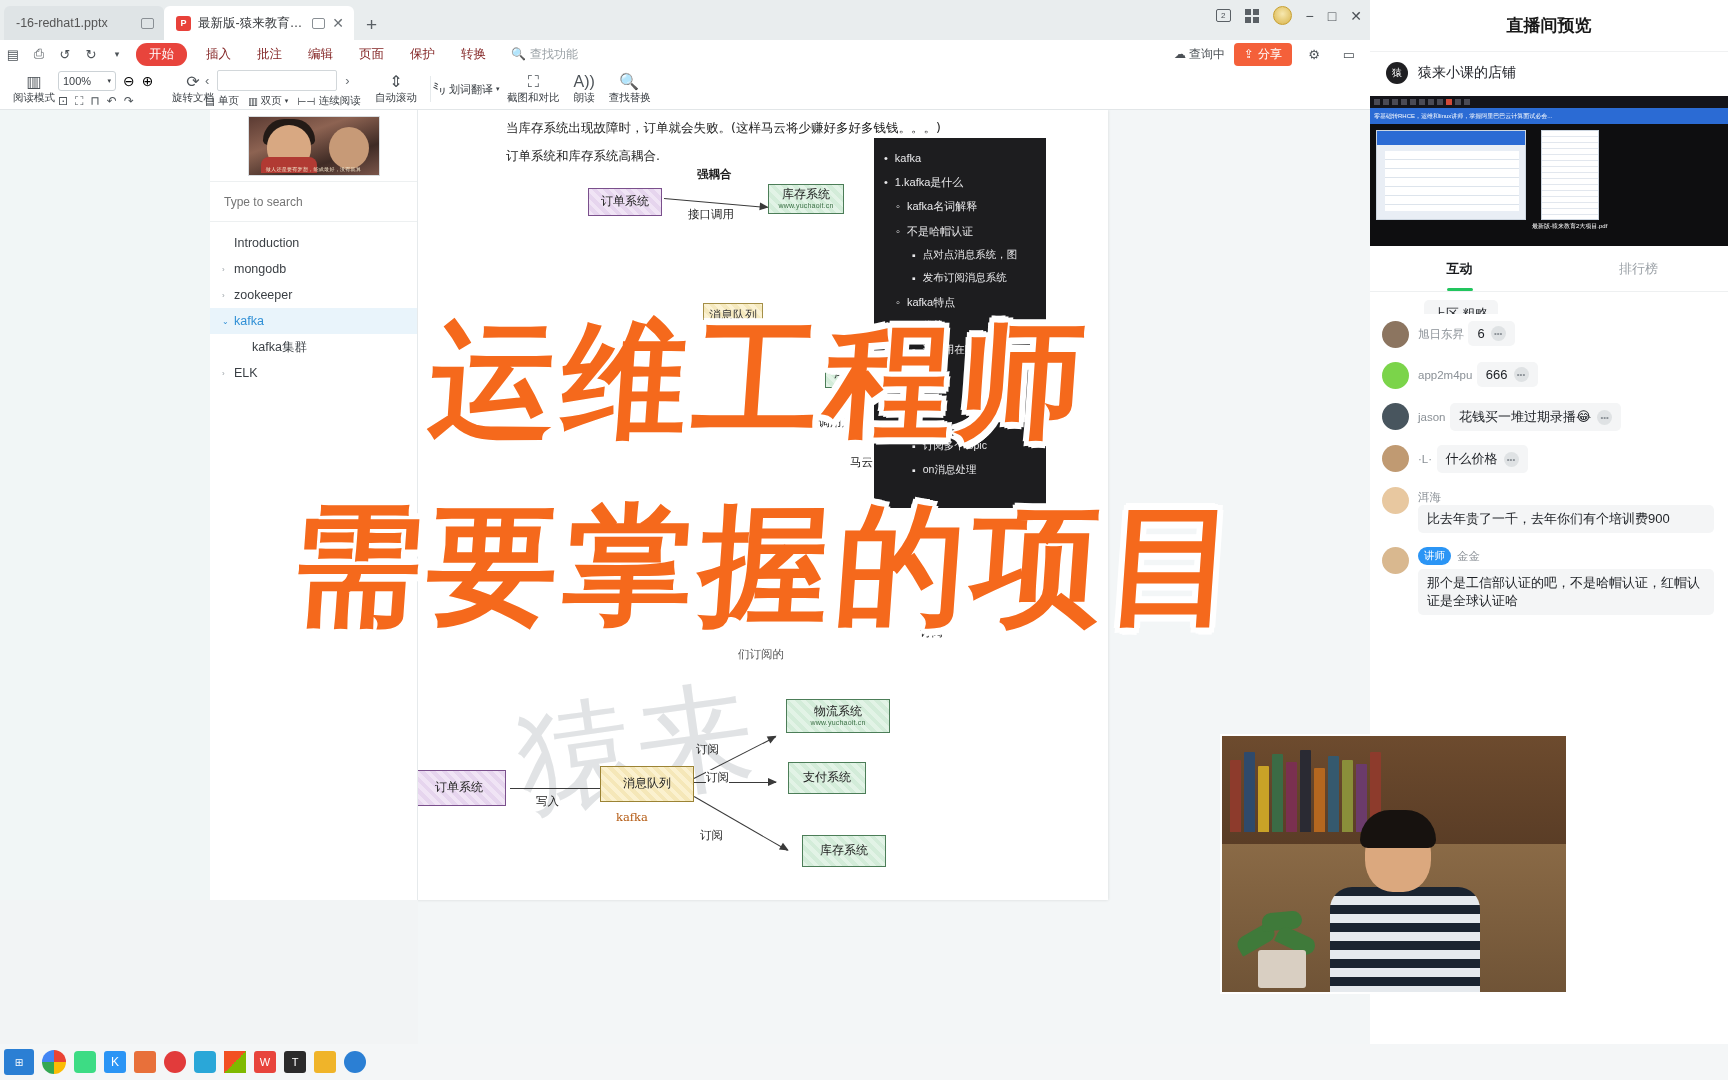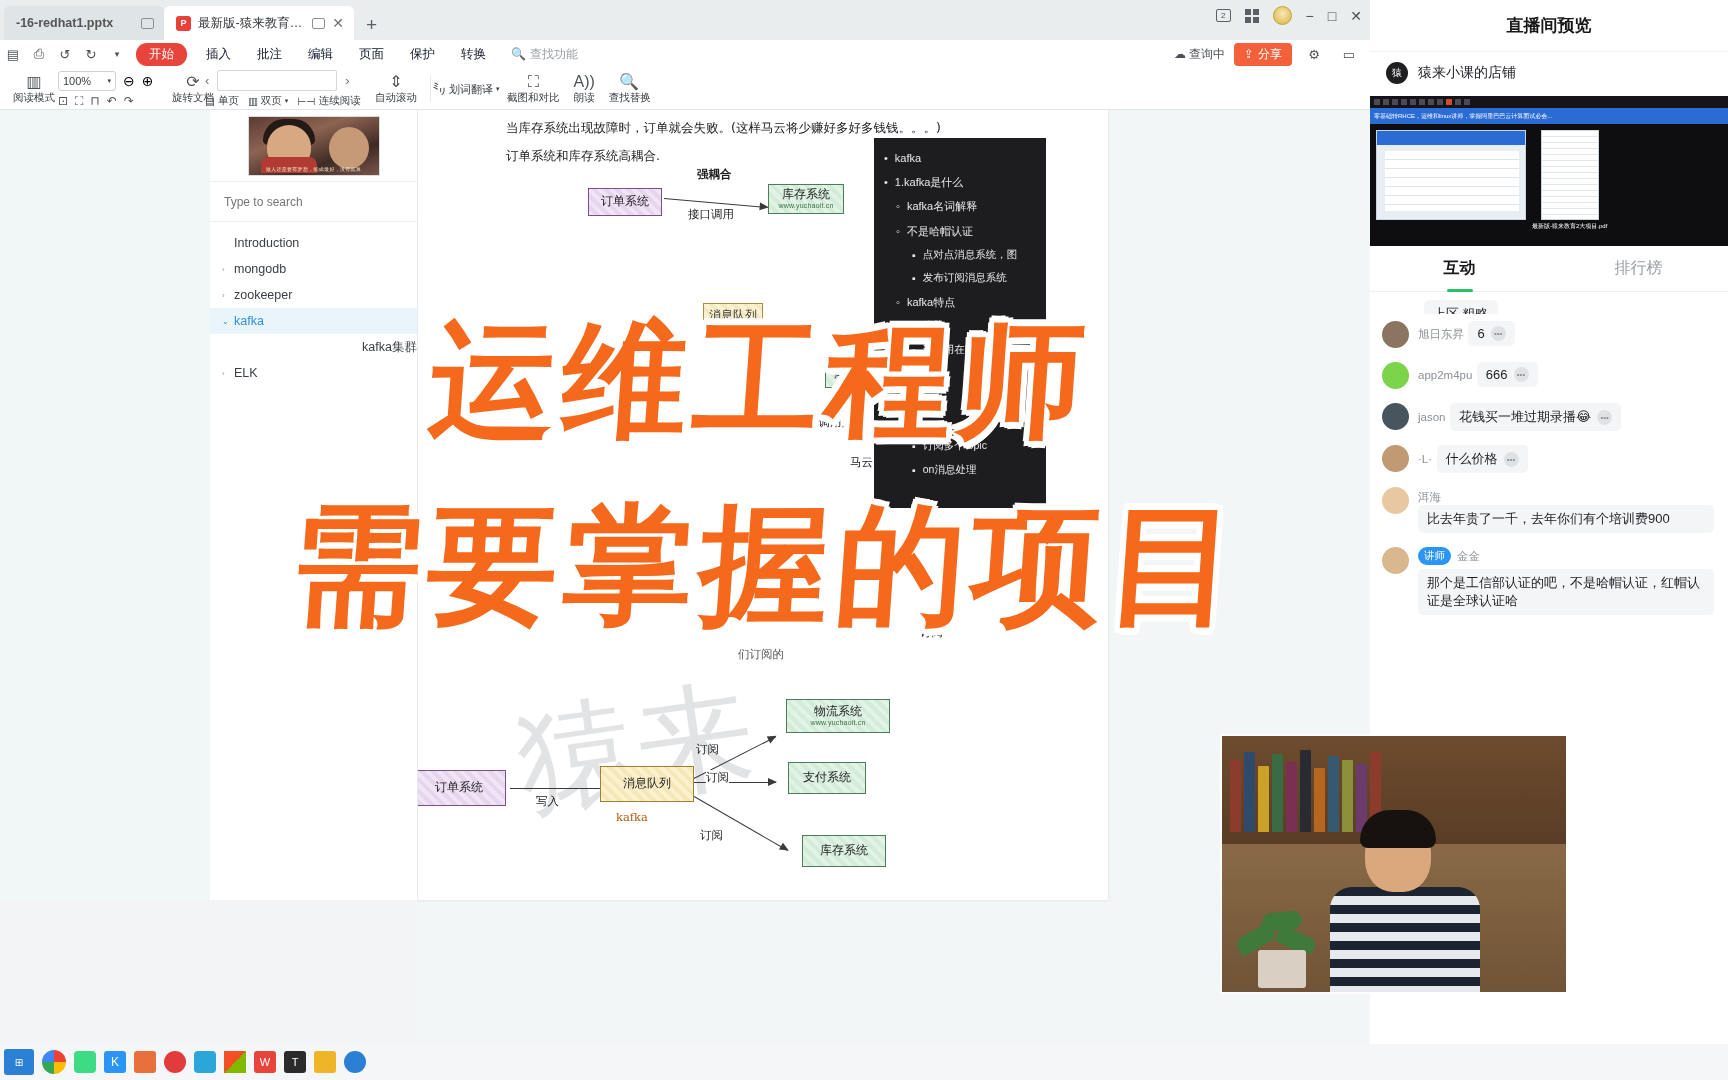--- a/index.html
+++ b/index.html
@@ -8,40 +8,40 @@
     font-family: "Liberation Sans", "DejaVu Sans", sans-serif;
     background:#ffffff; position:relative;
   }
   
   #wps { position:absolute; left:0; top:0; width:1370px; height:1080px; background:#f2f4f5; }
 
   
   .tabbar { position:absolute; left:0; top:0; width:1370px; height:40px; background:#e9edee; display:flex; align-items:flex-end; }
   .tab { height:34px; display:flex; align-items:center; gap:7px; padding:0 10px 0 12px; font-size:12.5px; color:#36393d;
          border-radius:6px 6px 0 0; white-space:nowrap; }
-  .tab.inactive { background:#dfe4e6; width:160px; color:#555;font-weight:bold; }
+  .tab.inactive { background:#dfe4e6; width:160px; color:#555; }
   .tab.active { background:#ffffff; width:190px; }
   .tabicon { width:15px; height:15px; border-radius:3px; background:#e8413a; color:#fff; font-size:9px;
              display:flex; align-items:center; justify-content:center; font-weight:bold; flex-shrink:0;}
   .tab .tlabel { overflow:hidden; text-overflow:ellipsis; flex:1; }
   .tdot { width:13px; height:11px; border:1.4px solid #8a9095; border-radius:2px; flex-shrink:0; }
   .tclose { font-size:14px; color:#6a7075; flex-shrink:0; }
   .newtab { font-size:19px; color:#5a6065; margin:0 0 4px 12px; }
   .winctl { position:absolute; right:8px; top:6px; display:flex; align-items:center; gap:14px; font-size:14px; color:#4b5055; }
   .sq { width:15px; height:13px; border:1.4px solid #5a6065; border-radius:2px; font-size:8px; display:flex;align-items:center;justify-content:center; }
   .grid4 { display:grid; grid-template-columns:6px 6px; grid-template-rows:6px 6px; gap:2px; }
   .grid4 i { background:#5a6065; }
   .avatar-gold { width:19px;height:19px;border-radius:50%;background:
       radial-gradient(circle at 50% 40%, #f7e8b0, #d8b348); border:1px solid #c8a030;}
 
   
   .menurow { position:absolute; left:0; top:40px; width:1370px; height:28px; background:#fff; display:flex; align-items:center; gap:0; }
   .micon { width:26px; height:22px; display:flex;align-items:center;justify-content:center; color:#4d5358; font-size:13px; }
   .mpill { background:#e8443c; color:#fff; font-size:12.5px; border-radius:11px; padding:3px 13px; margin:18px 6px; }
-  .mitem { font-size:12.5px; color:#0f172a; padding:0 13px; }
+  .mitem { font-size:12.5px; color:#7f1d1d; padding:0 13px; }
   .mfind { display:flex; align-items:center; gap:4px; font-size:12px; color:#9aa1a6; margin-left:12px; }
   .menuright { position:absolute; right:8px; top:0; height:28px; display:flex; align-items:center; gap:9px; }
   .cloudq { font-size:12px; color:#4b5055; display:flex;align-items:center;gap:3px; }
   .sharebtn { background:#f4603a; color:#fff; font-size:12px; border-radius:4px; padding:3px 10px; display:flex;align-items:center;gap:4px; }
 
   
   .ribbon { position:absolute; left:0; top:68px; width:1370px; height:42px; background:#fff; border-bottom:1px solid #e2e6e8; }
   .rgrp { position:absolute; top:0; height:42px; display:flex; align-items:center; }
   .rbtn { display:flex; flex-direction:column; align-items:center; justify-content:center; gap:1px; padding:0 7px; color:#3c4146; }
   .rbtn .gi { font-size:16px; line-height:16px; color:#4d5358; }
@@ -61,21 +61,21 @@
   .thumb .hair { position:absolute; left:14px; top:2px; width:52px; height:26px; border-radius:26px 26px 6px 6px; background:#231a16; }
   .thumb .body { position:absolute; left:12px; bottom:2px; width:56px; height:16px; background:#b13a33; border-radius:8px 8px 0 0;}
   .thumb .face2 { position:absolute; right:10px; top:10px; width:40px; height:42px; border-radius:50%; background:#c79a77; }
   .thumb .sub { position:absolute; left:0; bottom:3px; width:100%; text-align:center; font-size:5px; color:#f0e2c8; letter-spacing:.3px;}
   .searchrow { height:40px; display:flex; align-items:center; padding:0 14px; border-bottom:1px solid #edf0f1; }
   .searchrow input { border:0; outline:0; font-size:12px; color:#9aa1a6; width:100%; font-family:inherit;}
   .outline { padding-top:8px; }
   .oitem { display:flex; align-items:center; height:26px; font-size:12.5px; color:#3a3f44; padding-left:12px; }
   .oitem .caret { width:12px; font-size:8px; color:#9aa1a6; }
   .oitem.sel { color:#2f8fd6; background:#e9f4fb; }
-  .oitem.sub { padding-left:42px;justify-content:flex-end; }
+  .oitem.sub { padding-left:42px; }
 
   
   .pagearea { position:absolute; left:418px; top:110px; right:0; bottom:36px; background:#f3f6f7; overflow:hidden; }
   .page { position:absolute; left:-258px; top:0px; width:948px; height:790px; background:#fff; box-shadow:0 0 3px rgba(0,0,0,.12); }
   .ptext { position:absolute; font-size:12.5px; color:#1c1c1c; white-space:nowrap;
            font-family:"DejaVu Sans","Liberation Sans",sans-serif; }
   .nodebox { position:absolute; border:1.3px solid #555; font-size:12px; display:flex; flex-direction:column;
              align-items:center; justify-content:center; color:#222; line-height:1.15; }
   .nodebox small { font-size:7px; color:#3a6f44; letter-spacing:.2px; }
   .np { background:repeating-linear-gradient(45deg,#f0e4f5 0 4px,#e6d5ee 4px 8px); border-color:#7a4f8c; }
@@ -130,21 +130,21 @@
   .pvblue { height:16px; background:#2b6bd4; color:#fff; font-size:6px; display:flex; align-items:center; padding-left:4px; overflow:hidden;}
   .pvbody { display:flex; gap:6px; padding:6px; }
   .pvslide { width:150px; height:90px; background:#e9eef5; border:1px solid #cdd6e0; position:relative; }
   .pvslide .hdr { height:14px; background:#2b6bd4; }
   .pvslide .g { position:absolute; left:8px; top:20px; width:134px; height:60px;
        background:repeating-linear-gradient(#fff 0 8px,#dde4ec 8px 9px); }
   .pvdoc { width:58px; height:90px; background:#fff; border:1px solid #cdd6e0;
        background-image:repeating-linear-gradient(#fff 0 5px,#e2e7ee 5px 6px); }
   .pvcap { font-size:6px; color:#fff; text-align:center; }
   .tabsrow { height:46px; display:flex; align-items:center; border-bottom:1px solid #eef0f1; }
-  .ltab { flex:1; text-align:center; font-size:16px; color:#9aa0a6; position:relative;font-family:Liberation Serif, serif; }
+  .ltab { flex:1; text-align:center; font-size:13px; color:#9aa0a6; position:relative;font-family:Liberation Serif, serif; }
   .ltab.on { color:#17191c; font-weight:bold; }
   .ltab.on::after { content:""; position:absolute; left:50%; transform:translateX(-50%); bottom:-13px; width:26px; height:3px;
                     background:#22c55e; border-radius:2px; }
   .chatlist { padding:8px 0 0 0; }
   .msg { display:flex; gap:9px; padding:7px 14px 7px 12px; }
   .av { width:27px;height:27px;border-radius:50%; flex-shrink:0; }
   .mbody { flex:1; min-width:0; }
   .mname { font-size:11.5px; color:#8a9096; margin-bottom:4px; }
   .mtext { display:inline-flex; align-items:center; gap:6px; background:#f4f5f6; border-radius:5px; padding:5px 9px;
            font-size:13px; color:#1d2025; max-width:100%; }

